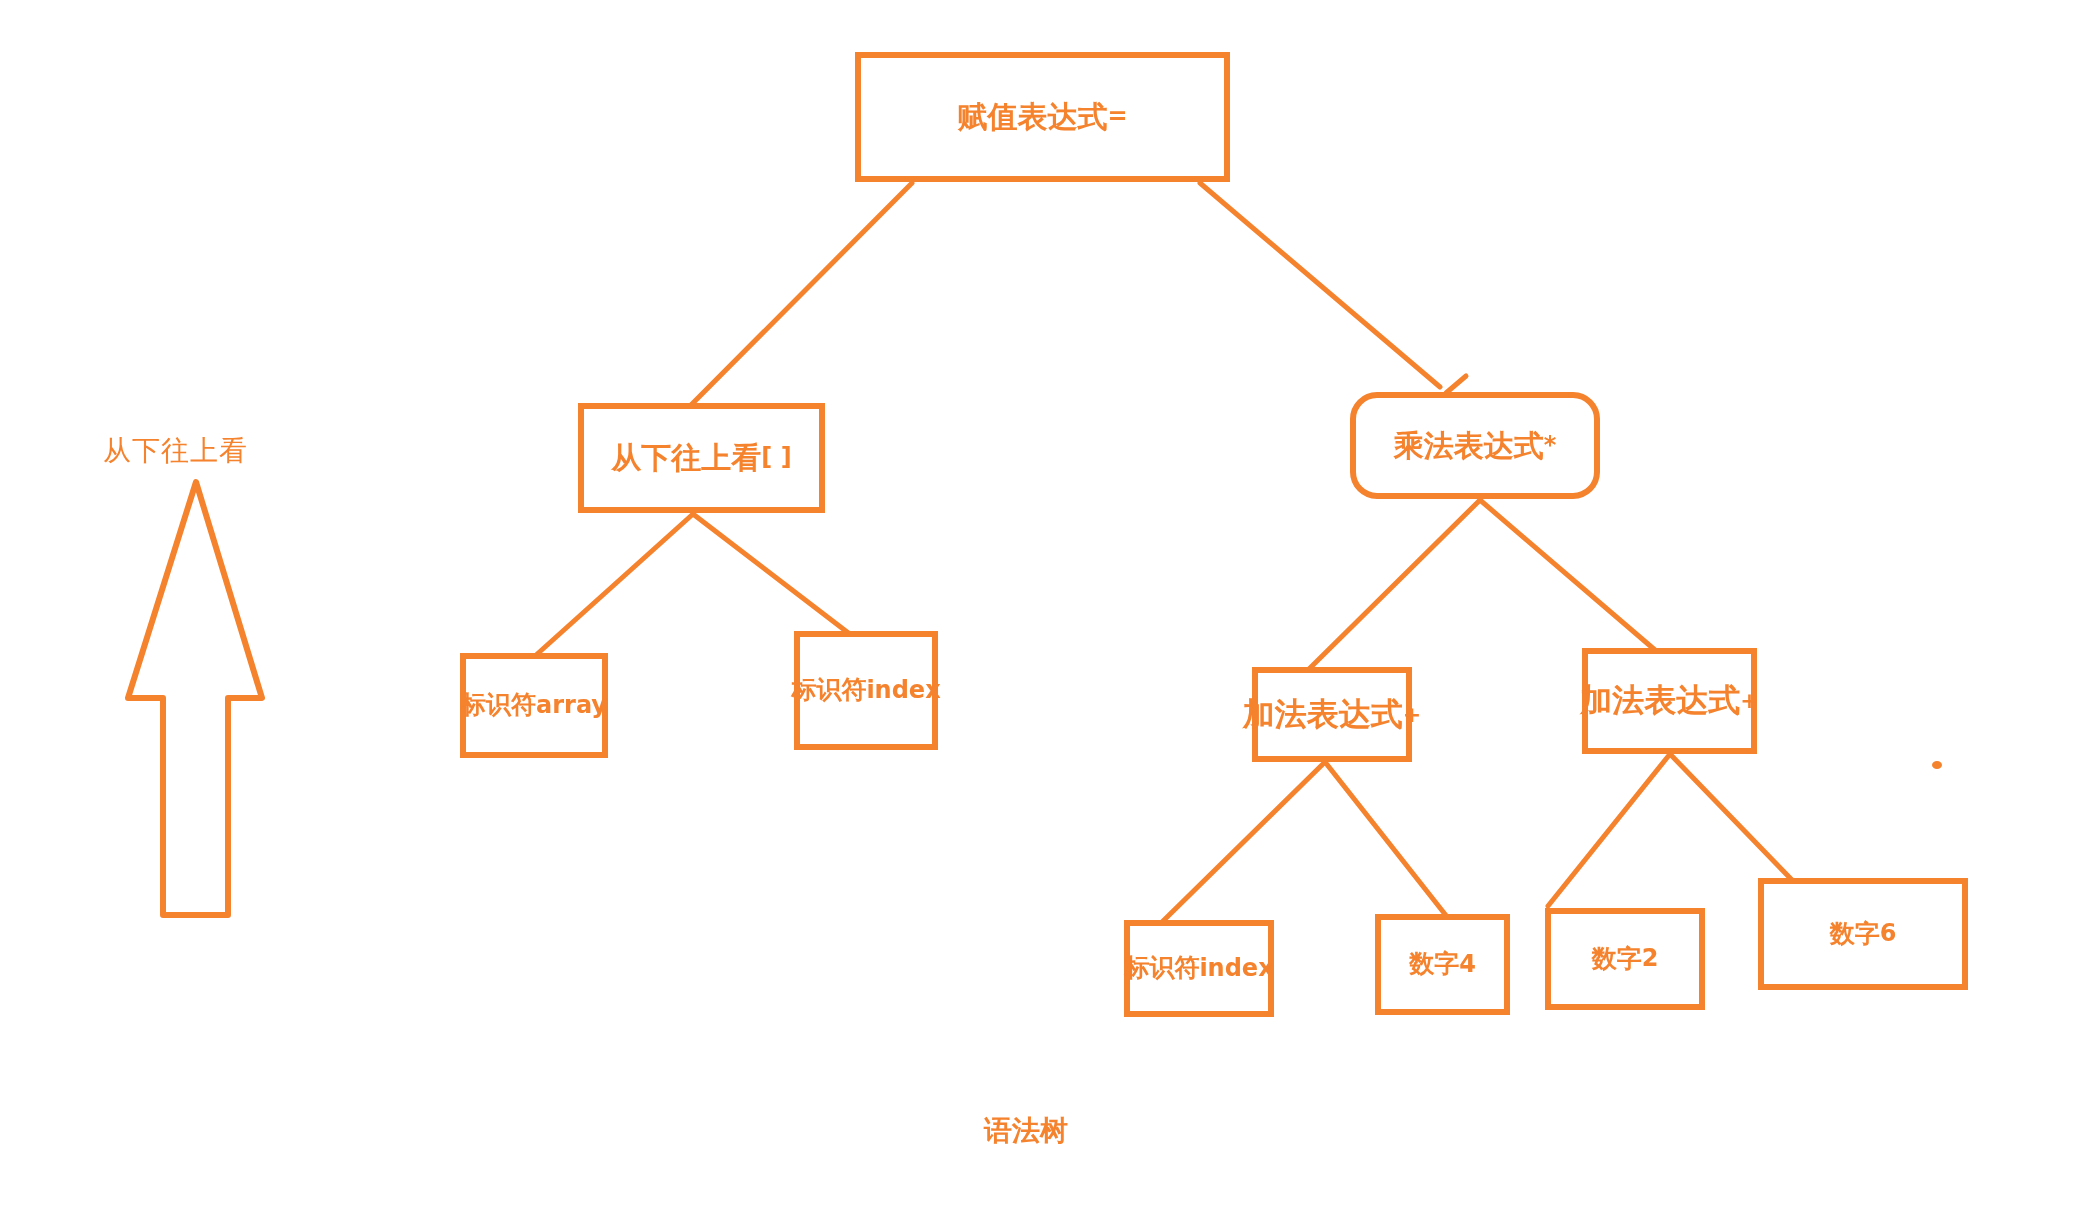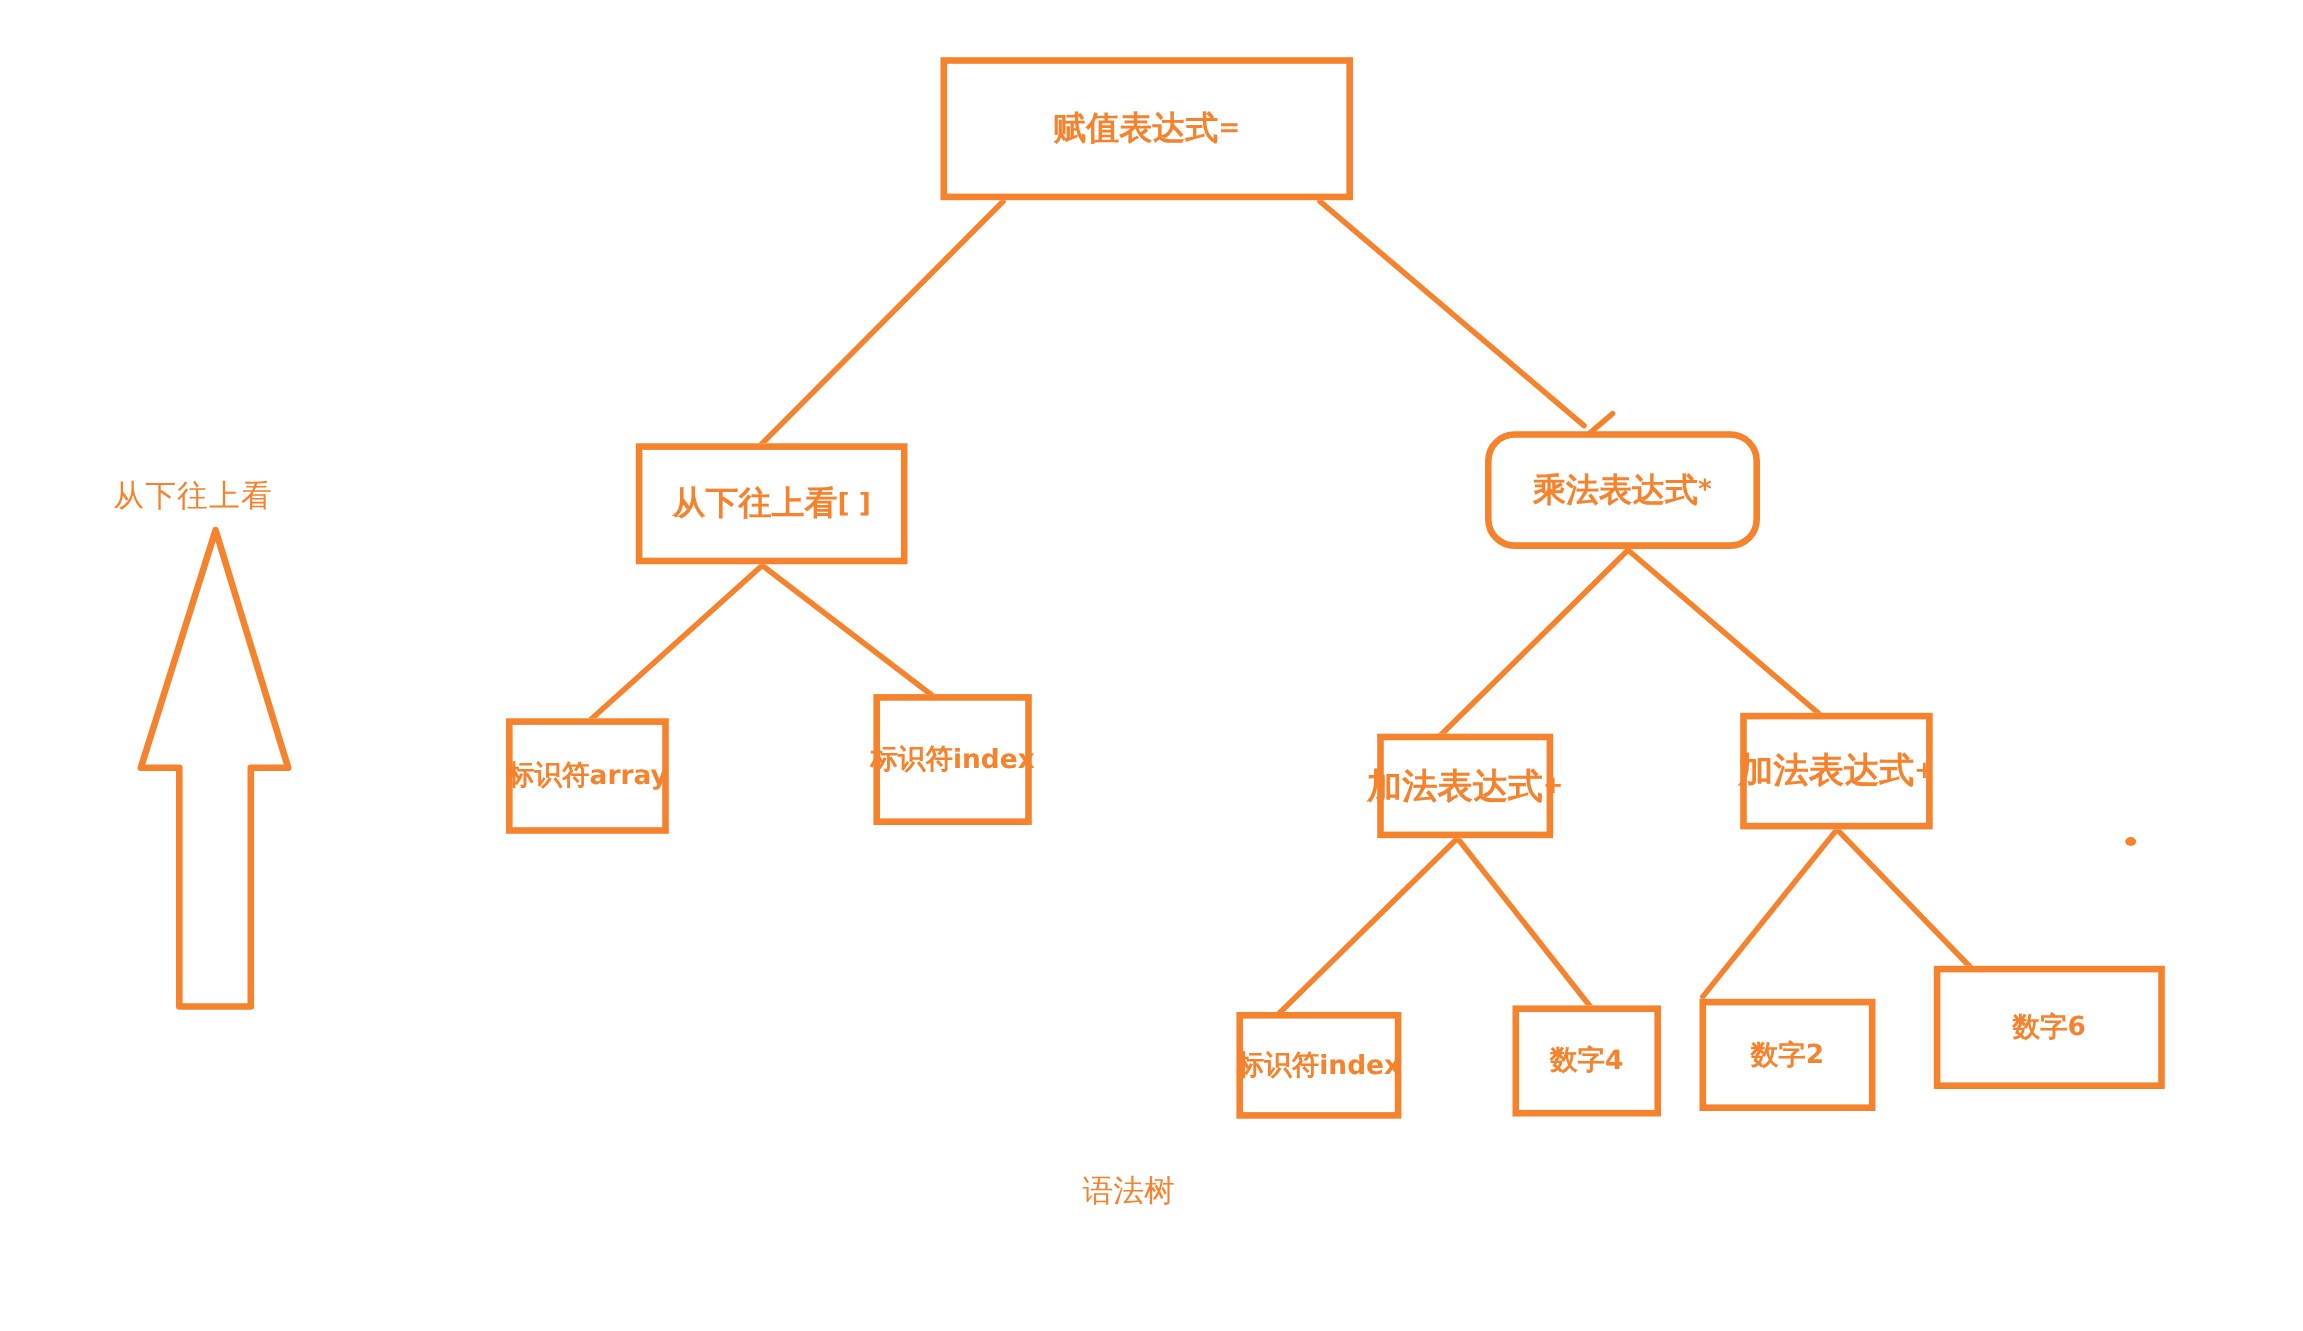--- a/index.html
+++ b/index.html
@@ -44,24 +44,24 @@
     color: var(--orange);
     font-size: 28px;
     font-weight: normal;
     letter-spacing: 1px;
     white-space: nowrap;
     text-align: center;
   }
   .caption {
     position: absolute;
     left: 984px;
-    top: 1064px;
+    top: 1112px;
     color: var(--orange);
     font-size: 28px;
-    font-weight: normal;
+    font-weight: bold;
     white-space: nowrap;
   }
 </style>
 </head>
 <body>
 
 <div class="canvas">
 
   <svg class="edges" width="2094" height="1210" viewBox="0 0 2094 1210">
     <g stroke="#F5822D" stroke-width="5" stroke-linecap="round" fill="none">

